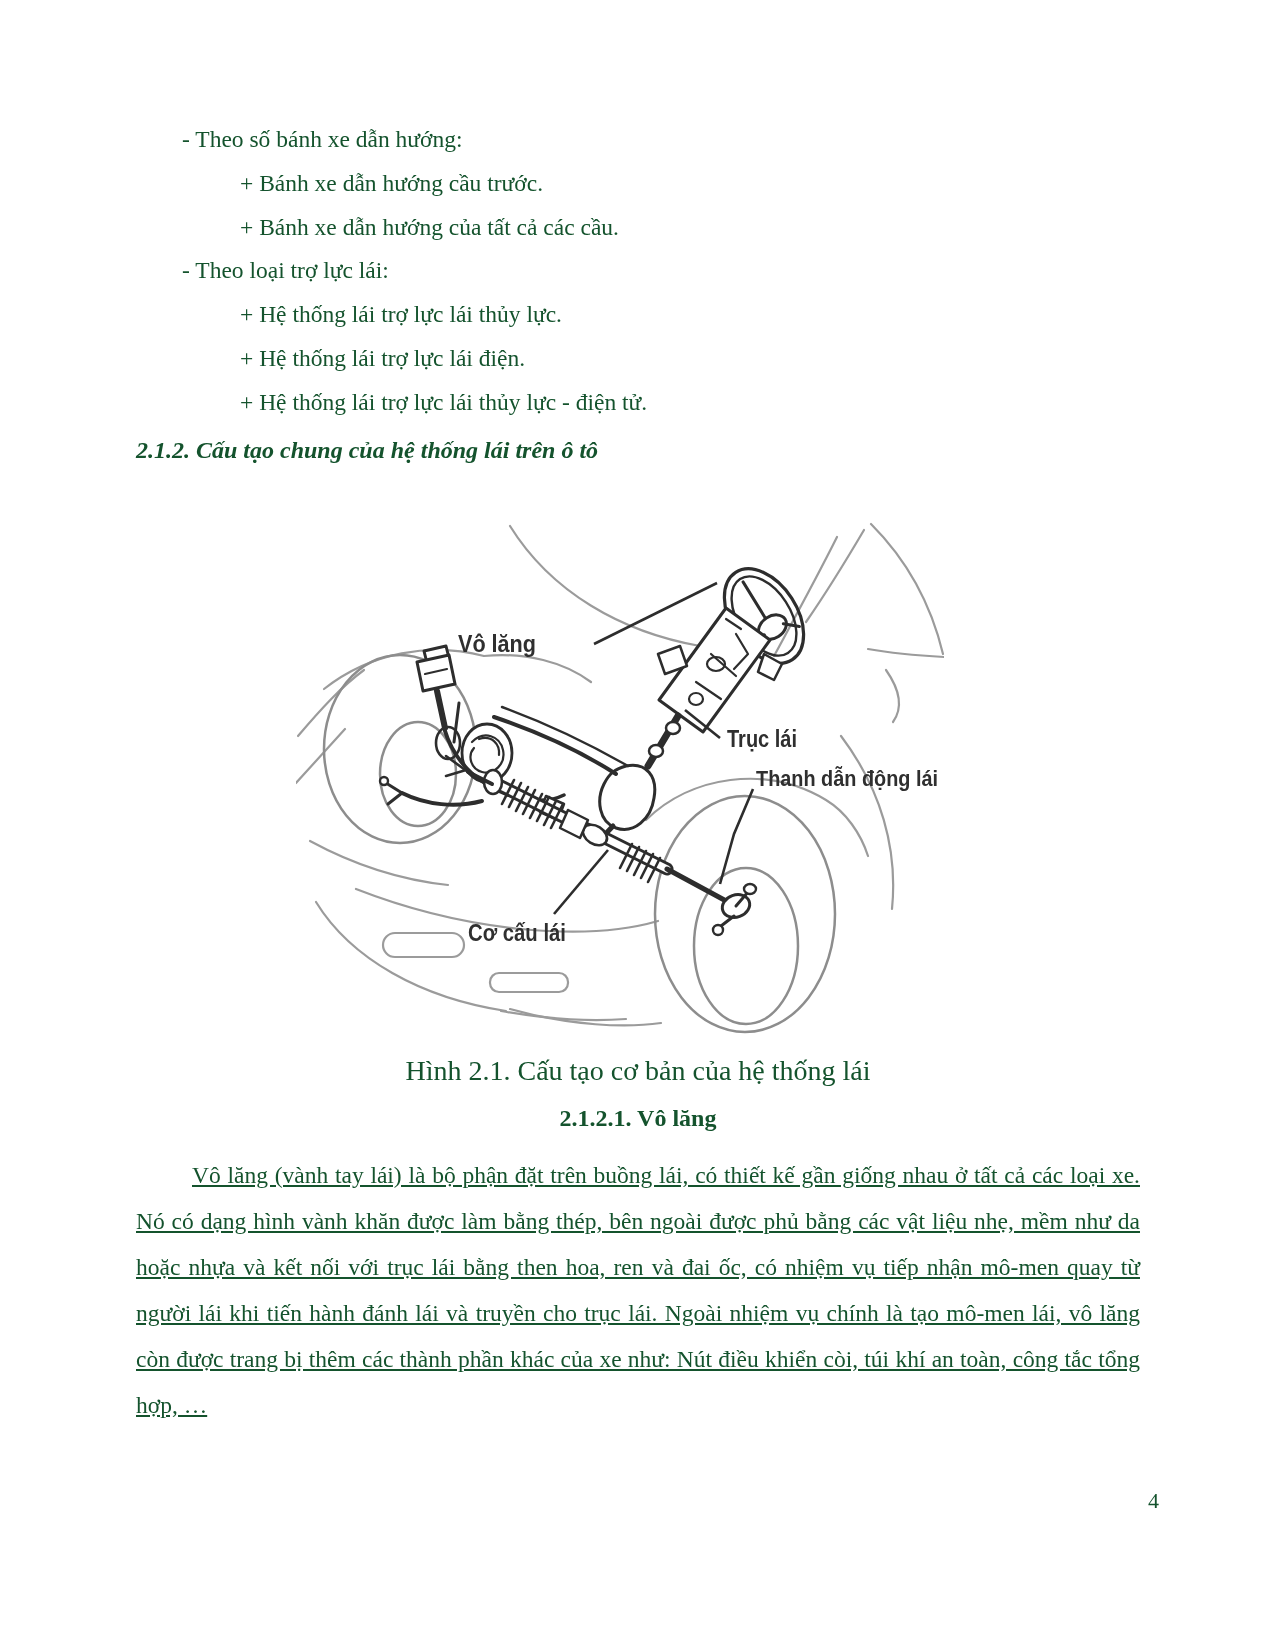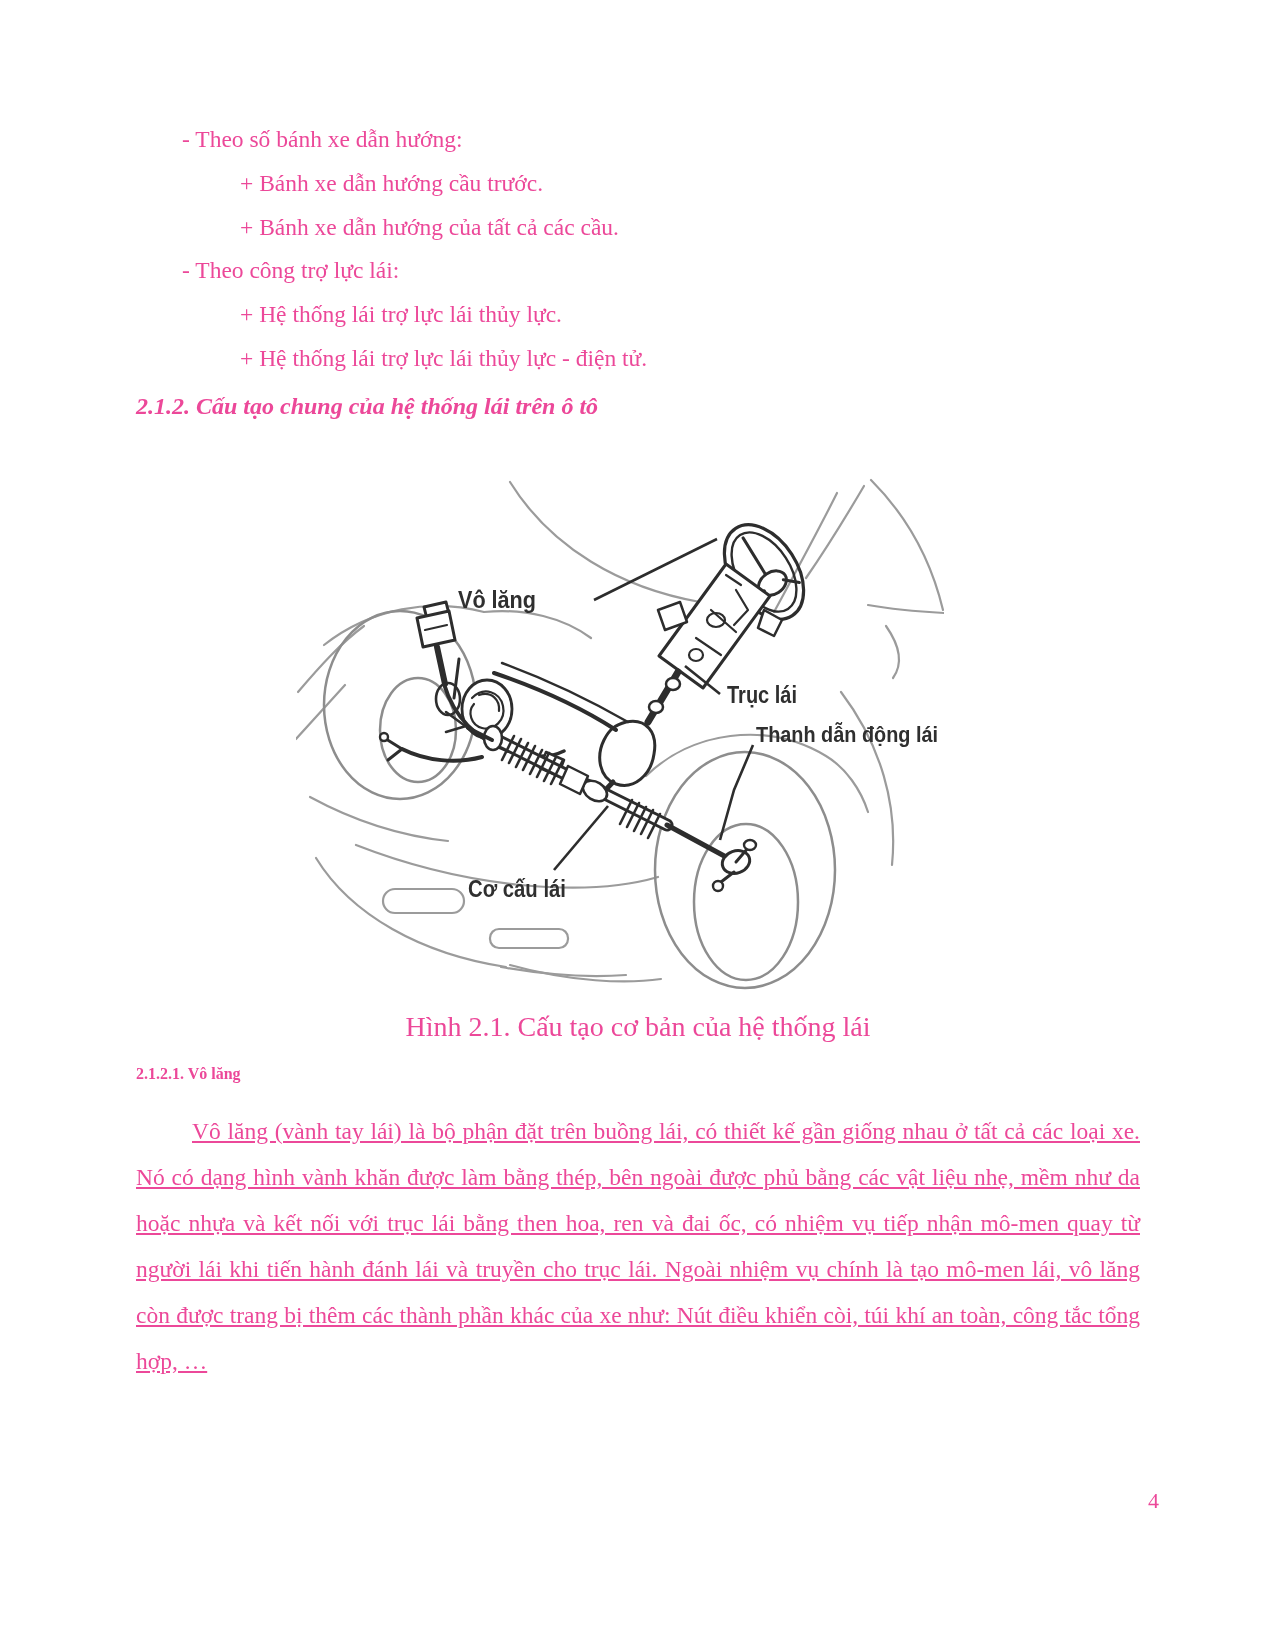--- a/index.html
+++ b/index.html
@@ -1,44 +1,45 @@
 <!DOCTYPE html>
 <html lang="vi"><head>
 <meta charset="utf-8">
 <style>
   html,body { margin:0; padding:0; background:#e8e8e8; }
   .page {
     width:1275px; height:1650px; position:relative;
     background:#ffffff; margin:0 auto; overflow:hidden;
-    font-family:"Liberation Serif", serif; color:#ec4899;
+    font-family:"Liberation Serif", serif; color:#14532d;
   }
   .content { position:absolute; left:136px; top:118px; width:1004px; }
   .list-line { font-size:23.5px; line-height:43.8px; }
   .lv1 { padding-left:46px; }
   .lv2 { padding-left:104px; }
   .h212 { font-weight:bold; font-size:24px; line-height:44px; margin-top:3px;font-style:italic; }
   .figure-wrap { position:relative; height:536px; margin-top:32px; }
   .figure-svg { position:absolute; left:160px; top:0; }
   .caption { text-align:center; font-size:28px; line-height:30px; margin-top:16px; }
-  .h2121 { font-weight:bold; font-size:16px; line-height:40px; margin-top:12px; }
+  .h2121 { font-weight:bold; font-size:24px; line-height:40px; margin-top:12px;text-align:center; }
   .para { font-size:23.5px; line-height:46px; text-align:justify; text-indent:56px; margin-top:14px;text-decoration:underline; }
   .page-number { position:absolute; left:1148px; top:1488px; font-size:22px; }
   svg text { font-family:"Liberation Sans", sans-serif; font-weight:bold; fill:#2f2f2f; }
 </style>
 </head>
 <body>
 
 <div class="page">
   <div class="content">
 
     <div class="list-line lv1">- Theo số bánh xe dẫn hướng:</div>
     <div class="list-line lv2">+ Bánh xe dẫn hướng cầu trước.</div>
     <div class="list-line lv2">+ Bánh xe dẫn hướng của tất cả các cầu.</div>
-    <div class="list-line lv1">- Theo công trợ lực lái:</div>
+    <div class="list-line lv1">- Theo loại trợ lực lái:</div>
     <div class="list-line lv2">+ Hệ thống lái trợ lực lái thủy lực.</div>
+    <div class="list-line lv2">+ Hệ thống lái trợ lực lái điện.</div>
     <div class="list-line lv2">+ Hệ thống lái trợ lực lái thủy lực - điện tử.</div>
 
     <div class="h212">2.1.2. Cấu tạo chung của hệ thống lái trên ô tô</div>
 
     <div class="figure-wrap">
       <svg class="figure-svg" width="648" height="536" viewBox="0 0 648 536">
 
         <g stroke="#9b9b9b" stroke-width="2.2" fill="none" stroke-linecap="round">
           <path d="M 214,22 C 255,88 325,128 404,142"></path>
           <path d="M 541,33 C 520,75 498,115 478,152"></path>

